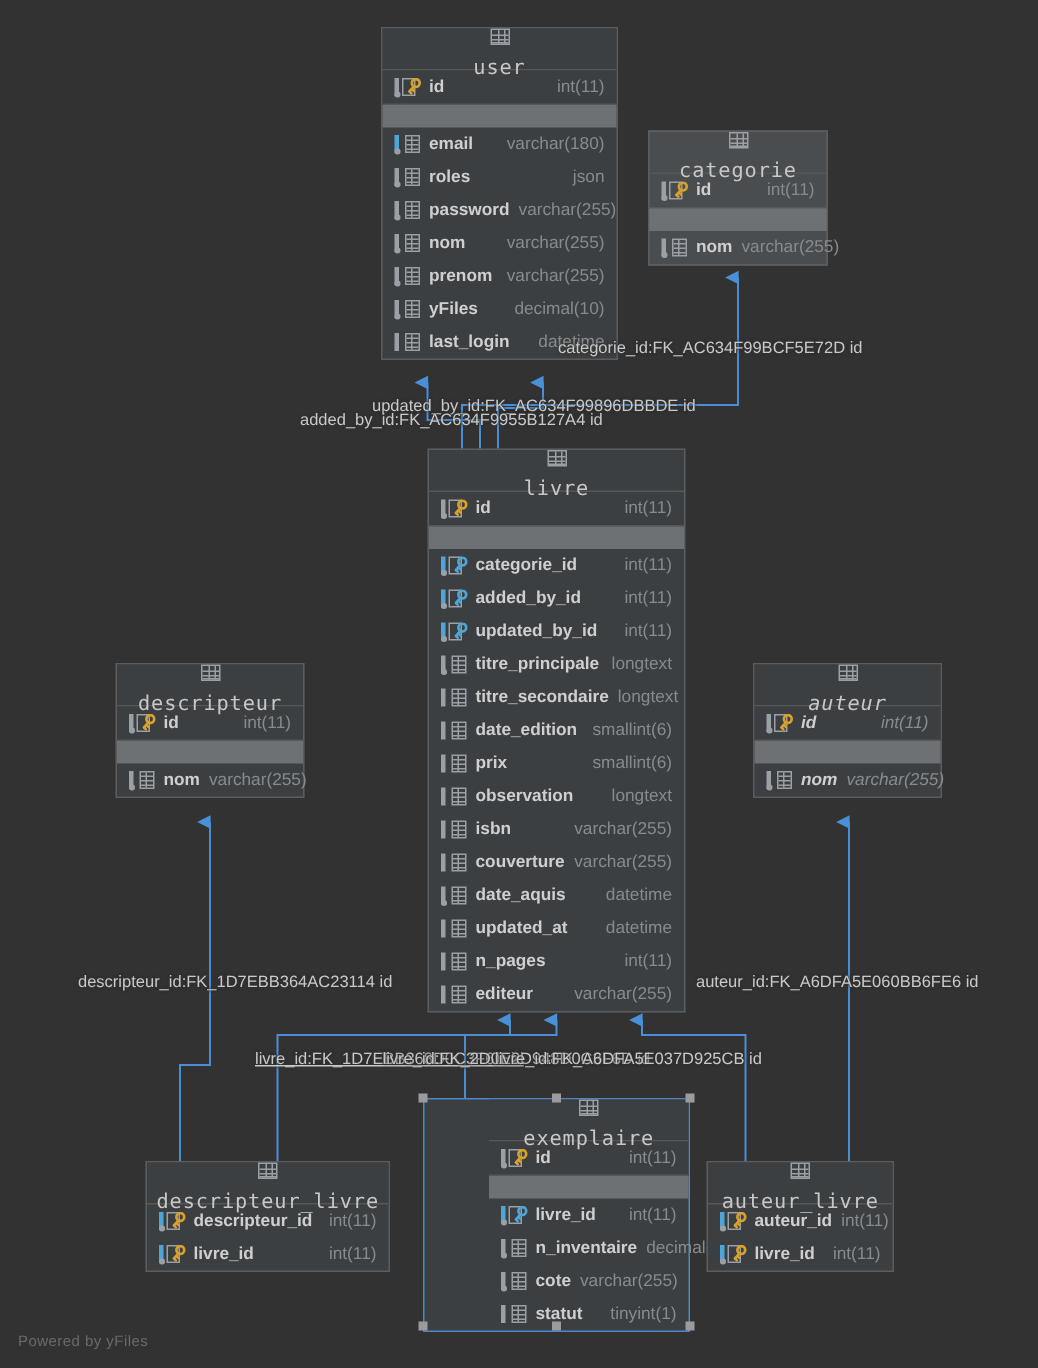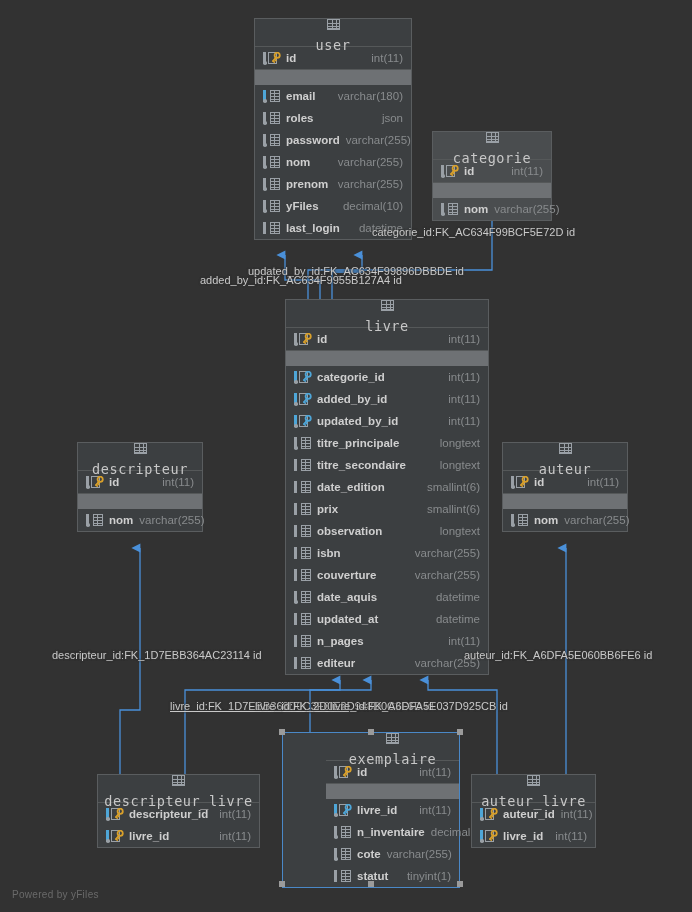--- a/index.html
+++ b/index.html
@@ -33,21 +33,21 @@
   .row{
     display:flex;align-items:center;
     height:22px;padding:0 8px;gap:6px;
     font-size:11.5px;
   }
   .row .cname{font-weight:bold;color:#cfcfcf;white-space:nowrap;}
   .row .ctype{margin-left:auto;color:#888b8d;white-space:nowrap;font-weight:normal;}
   .row.pk{border-bottom:1px solid #555859;background:#3c3f41;}
   .spacer{height:15px;background:#6e7174;}
   .hl .row.pk,.hl .spacer{}
-  .table.hl{background:#737373;margin-top:44px;}
+  .table.hl{background:#737373;}
   .table.hl .thead{background:#4a4d4f;}
   .table.hl .row.pk{background:#4a4d4f;}
   .table.hl .row{background:#4a4d4f;}
 
   
   .ico-table{
     width:13px;height:11px;flex:0 0 auto;
     border:1.4px solid #9aa0a6;box-sizing:border-box;
     background:
       linear-gradient(#9aa0a6,#9aa0a6) 0 2.6px/100% 1.1px no-repeat,
@@ -242,21 +242,21 @@
         <div class="row">
           <span class="ico-col">
             <span class="bar"></span>
             <span class="dot"></span>
             <span class="grid"></span>
           </span>
           <span class="cname">nom</span>
           <span class="ctype">varchar(255)</span>
         </div>
       </div>
-      <div class="table" style="left: 285px; top: 299px; width: 204px;">
+      <div class="table" style="left: 285px; top: 299px; width: 172px;">
         <div class="thead">
           <span class="ico-table"></span>
           <span class="tname">livre</span>
         </div>
         <div class="row pk">
           <span class="ico-key">
             <span class="bar"></span>
             <span class="dot"></span>
             <span class="grid"></span>
             <span class="kk"><svg width="11" height="12" viewBox="0 0 11 12">
@@ -430,21 +430,21 @@
         <div class="row">
           <span class="ico-col">
             <span class="bar"></span>
             <span class="dot"></span>
             <span class="grid"></span>
           </span>
           <span class="cname">nom</span>
           <span class="ctype">varchar(255)</span>
         </div>
       </div>
-      <div class="table" style="left: 502px; top: 442px; width: 126px;">
+      <div class="table" style="left: 502px; top: 442px; width: 126px; font-style: italic;">
         <div class="thead">
           <span class="ico-table"></span>
           <span class="tname">auteur</span>
         </div>
         <div class="row pk">
           <span class="ico-key">
             <span class="bar"></span>
             <span class="dot"></span>
             <span class="grid"></span>
             <span class="kk"><svg width="11" height="12" viewBox="0 0 11 12">

